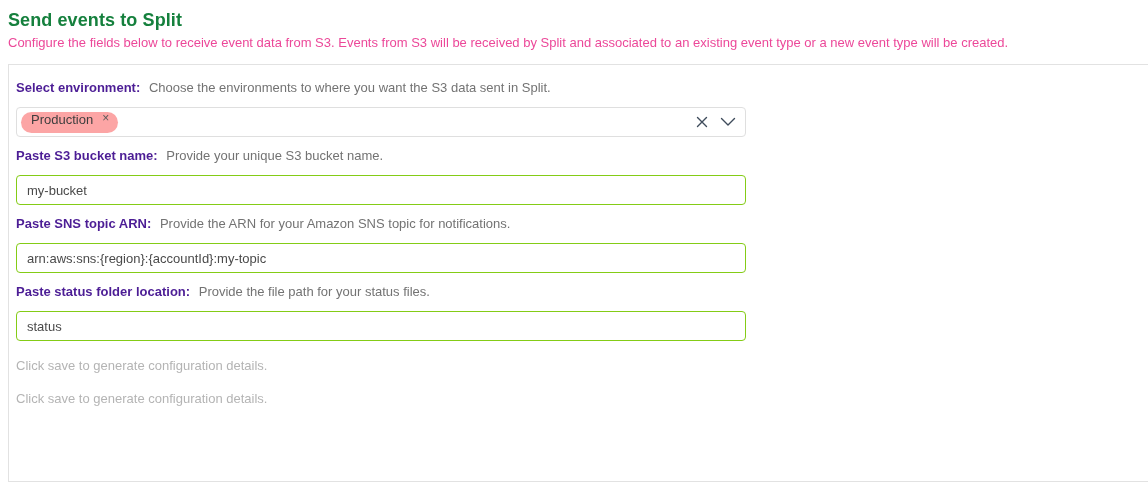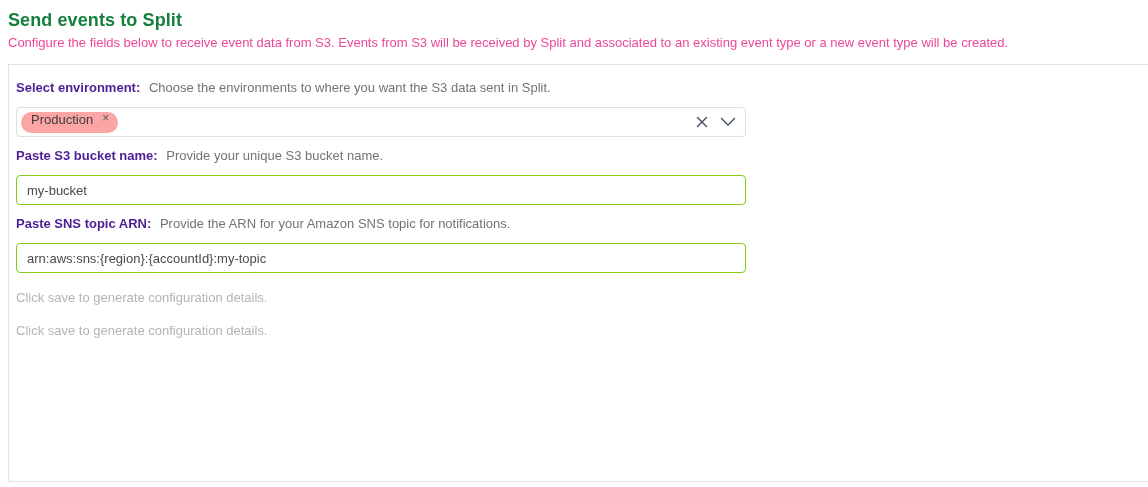--- a/index.html
+++ b/index.html
@@ -107,20 +107,27 @@
   </div>
 
   <div class="group">
     <div class="label-row">
       <span class="field-label">Paste SNS topic ARN:</span>
       <span class="field-desc">Provide the ARN for your Amazon SNS topic for notifications.</span>
     </div>
     <input class="control-input" type="text" value="arn:aws:sns:{region}:{accountId}:my-topic" style="">
   </div>
 
+  <div class="group">
+    <div class="label-row">
+      <span class="field-label">Paste status folder location:</span>
+      <span class="field-desc">Provide the file path for your status files.</span>
+    </div>
+    <input class="control-input" type="text" value="status" style="">
+  </div>
 
   <div class="group readonly">
     <div class="muted-line">Click save to generate configuration details.</div>
   </div>
 
   <div class="group readonly">
     <div class="muted-line">Click save to generate configuration details.</div>
   </div>
 
 </div>

